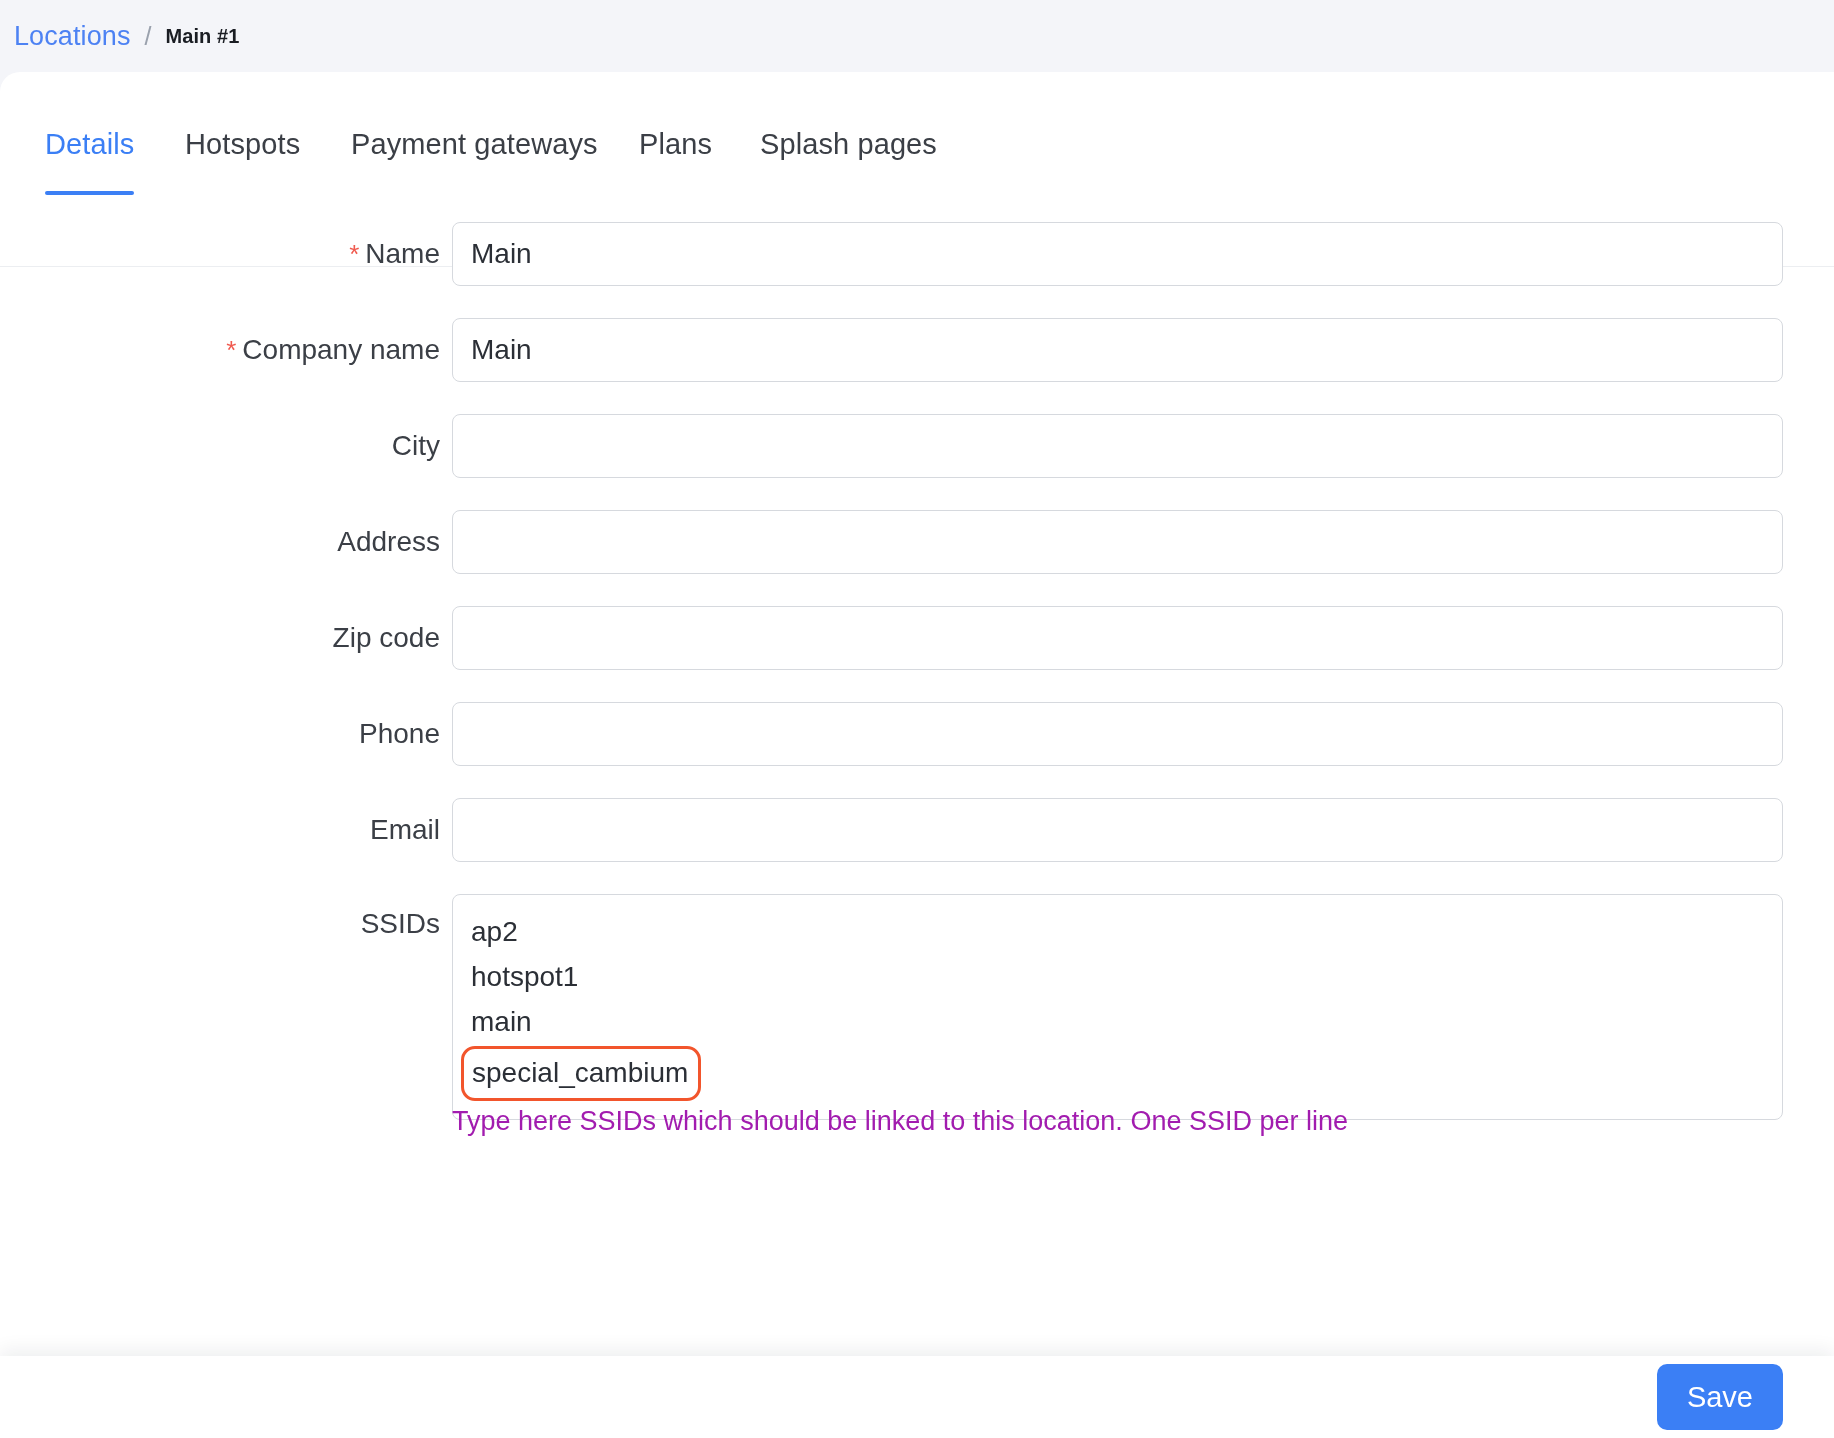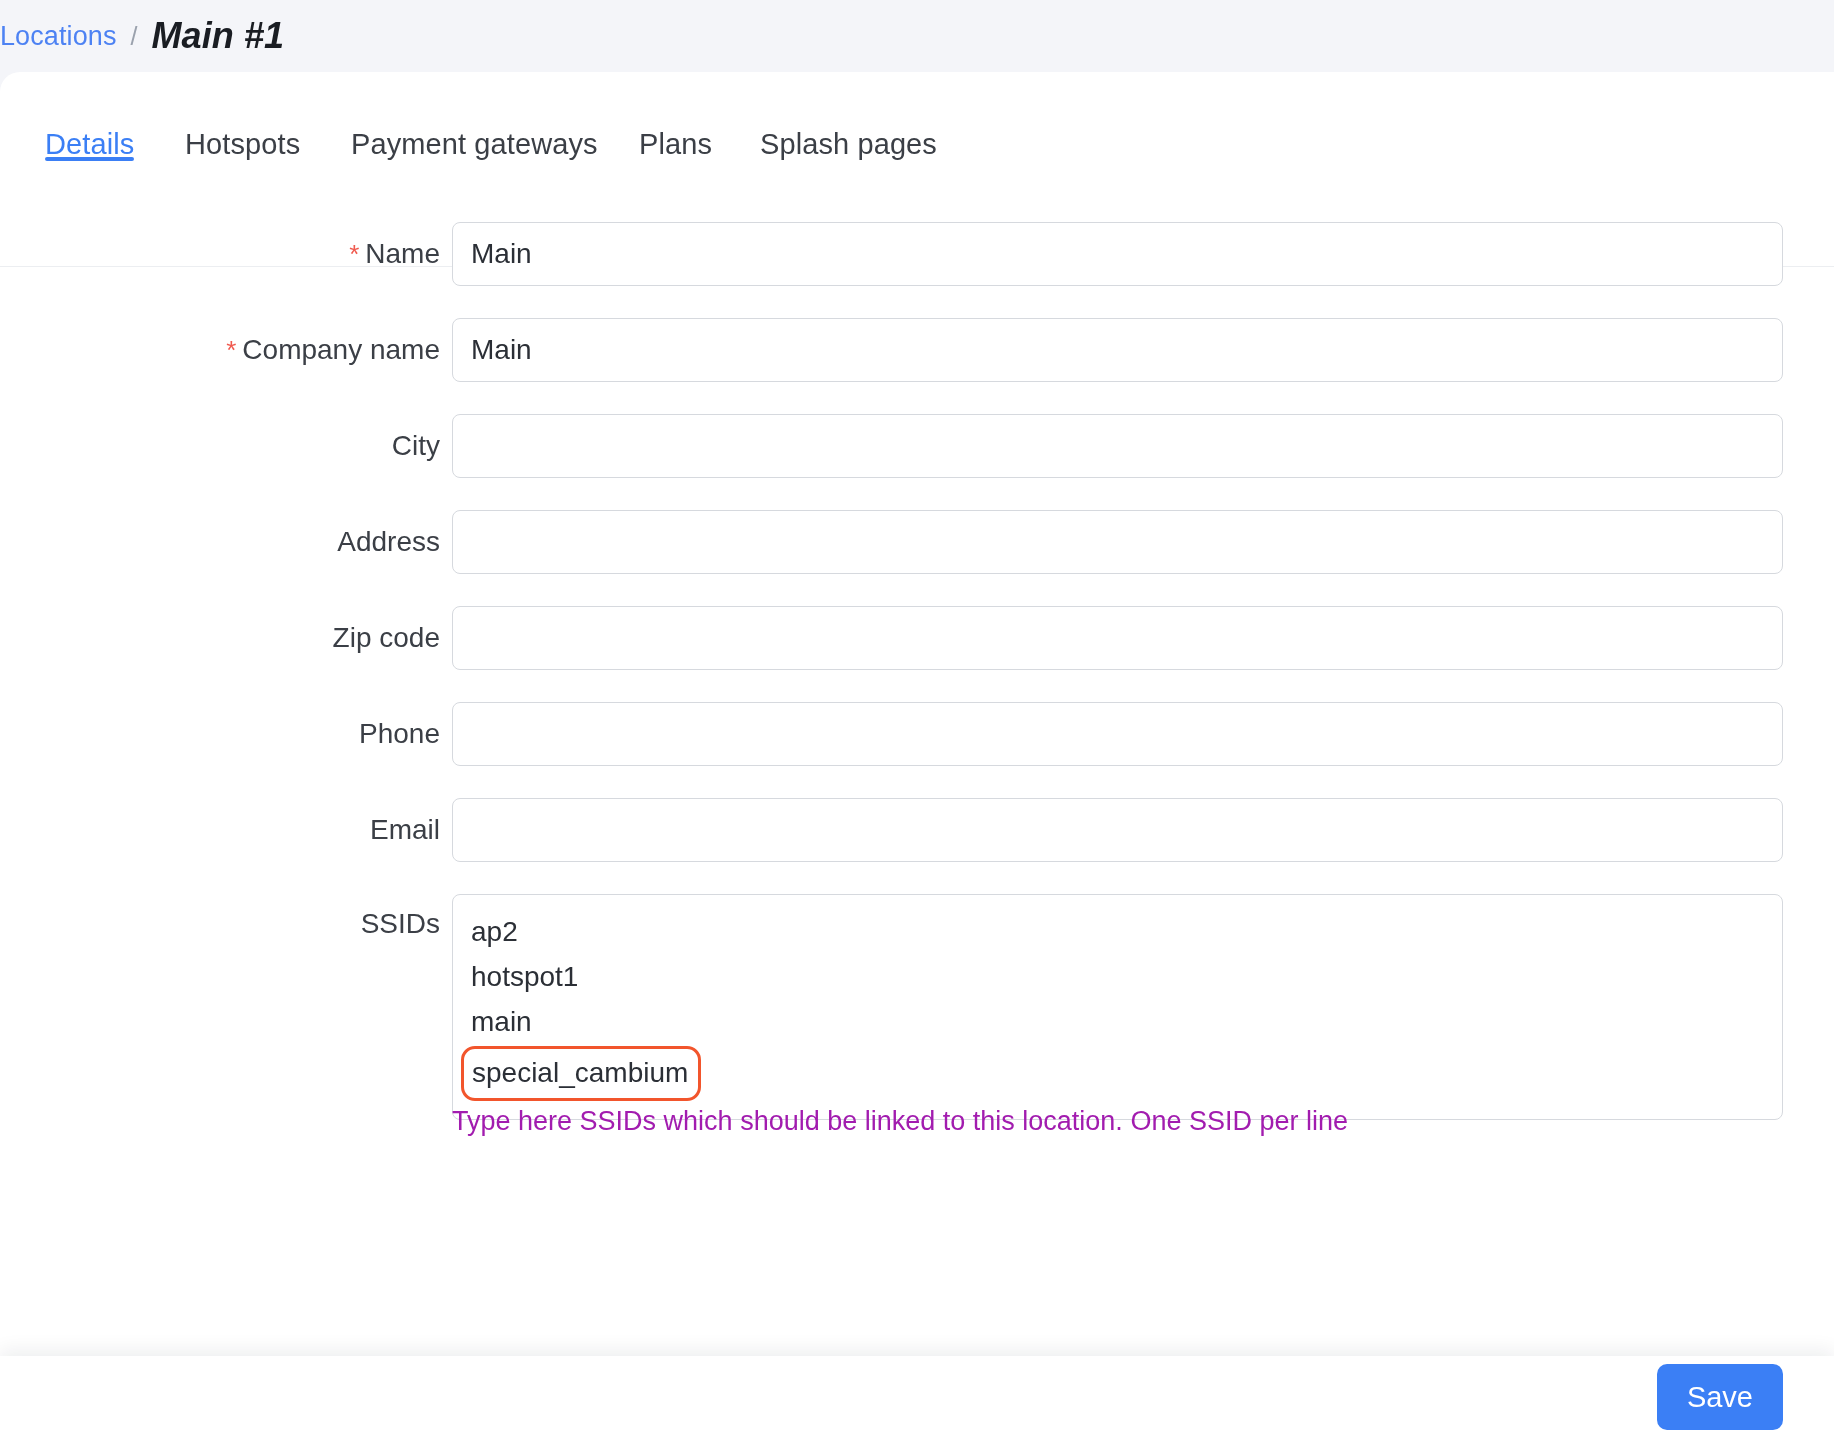--- a/index.html
+++ b/index.html
@@ -10,47 +10,48 @@
     font-family: "Liberation Sans", sans-serif;
     -webkit-font-smoothing: antialiased;
   }
   .page { position: relative; width: 1834px; height: 1438px; overflow: hidden; }
 
   
   .breadcrumb {
     position: absolute; left: 0; top: 0; right: 0; height: 72px;
     background: #f4f5f9;
     display: flex; align-items: center;
+    padding-left: 14px;
   }
   .crumb-link {
     color: #4d82f3; font-size: 27px; letter-spacing: .1px;
     text-decoration: none; cursor: pointer;
   }
   .crumb-sep { color: #9aa1ad; font-size: 25px; margin: 0 14px; }
-  .crumb-current { color: #1a1d23; font-size: 36px; font-weight: 700; letter-spacing: .1px; font-style: italic; }
+  .crumb-current { color: #1a1d23; font-size: 20px; font-weight: 700; letter-spacing: .1px; }
 
   
   .card {
     position: absolute; left: 0; top: 72px; right: 0; bottom: 0;
     background: #ffffff;
     border-top-left-radius: 20px;
   }
 
   
   .tabs {
     position: absolute; left: 0; top: 56px; right: 0; height: 84px;
   }
   .tabs-divider {
     position: absolute; left: 0; right: 0; top: 138px; height: 1px;
     background: #eceef1;
   }
   .tab {
     position: absolute; top: 0;
     font-size: 29px; color: #3b3f46; letter-spacing: .1px;
-    cursor: pointer; white-space: nowrap; 
+    cursor: pointer; white-space: nowrap; padding-bottom: 34px;
   }
   .tab.active { color: #3b7ff5; }
   .tab.active::after {
     content: ""; position: absolute; left: 0; right: 0; bottom: 0;
     height: 4px; background: #3b7ff5; border-radius: 2px;
   }
 
   
   .form { position: absolute; left: 0; top: 150px; right: 0; }
   .field { position: relative; height: 96px; margin-bottom: 0; }

